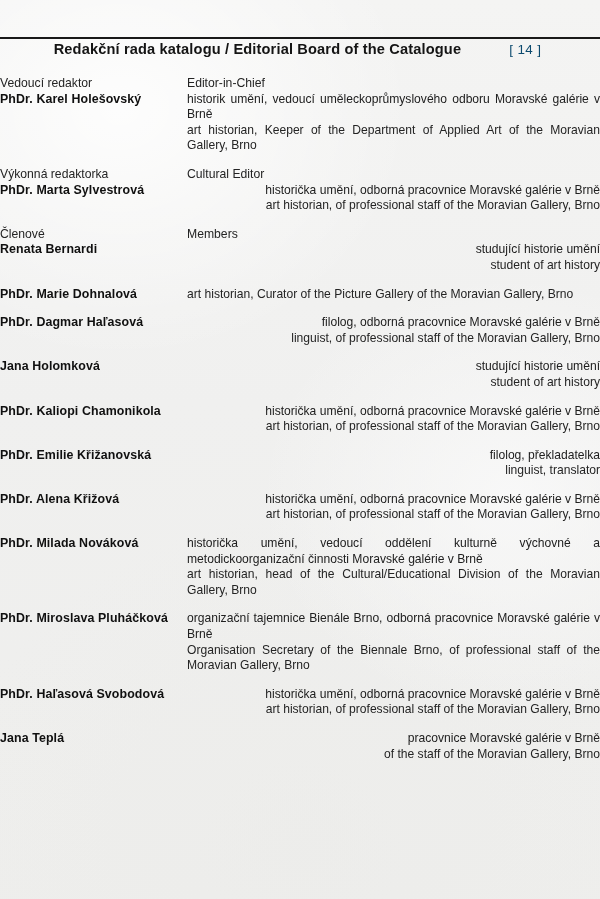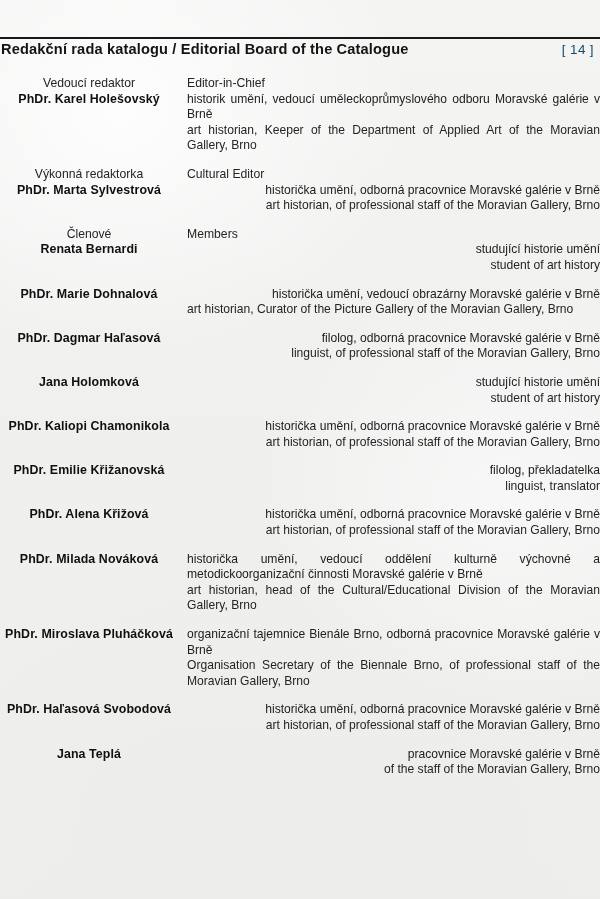--- a/index.html
+++ b/index.html
@@ -42,21 +42,21 @@
   }
   .header-rule {
     height: 0;
     border-top: 2.5px solid #191919;
     margin: 0 0 2px 0;
     width: 600px;
   }
   .header-row {
     display: flex;
     align-items: baseline;
-    justify-content: space-between;
+    justify-content: center;
     padding: 0 6px 0 1px;
   }
   .header-title {
     font-size: 14.6px;
     font-weight: bold;
     letter-spacing: 0.15px;
     white-space: nowrap;
     color: #141414;
   }
   .header-page {
@@ -75,21 +75,21 @@
     width: 600px;
   }
   .entry {
     display: flex;
     align-items: flex-start;
     margin-bottom: 13px;
   }
   .col-left {
     width: 187px;
     flex: 0 0 187px;
-    text-align: center;
+    text-align: left;
     padding-right: 9px;
     box-sizing: border-box;
   }
   .col-right {
     flex: 1 1 auto;
     box-sizing: border-box;
   }
 
   .role-cs {
     font-size: 12.2px;
@@ -169,21 +169,20 @@
           <div class="role-en">Members</div>
           <div class="desc cs desc-nojust">studující historie umění</div>
           <div class="desc en desc-nojust">student of art history</div>
         </div>
       </div>
       <div class="entry">
         <div class="col-left">
           <div class="person-name">PhDr. Marie Dohnalová</div>
         </div>
         <div class="col-right">
-          <div class="desc cs desc-nojust">historička umění, vedoucí obrazárny Moravské galérie v Brně</div>
           <div class="desc en">art historian, Curator of the Picture Gallery of the Moravian Gallery, Brno</div>
         </div>
       </div>
       <div class="entry">
         <div class="col-left">
           <div class="person-name">PhDr. Dagmar Haľasová</div>
         </div>
         <div class="col-right">
           <div class="desc cs desc-nojust">filolog, odborná pracovnice Moravské galérie v Brně</div>
           <div class="desc en desc-nojust">linguist, of professional staff of the Moravian Gallery, Brno</div>

